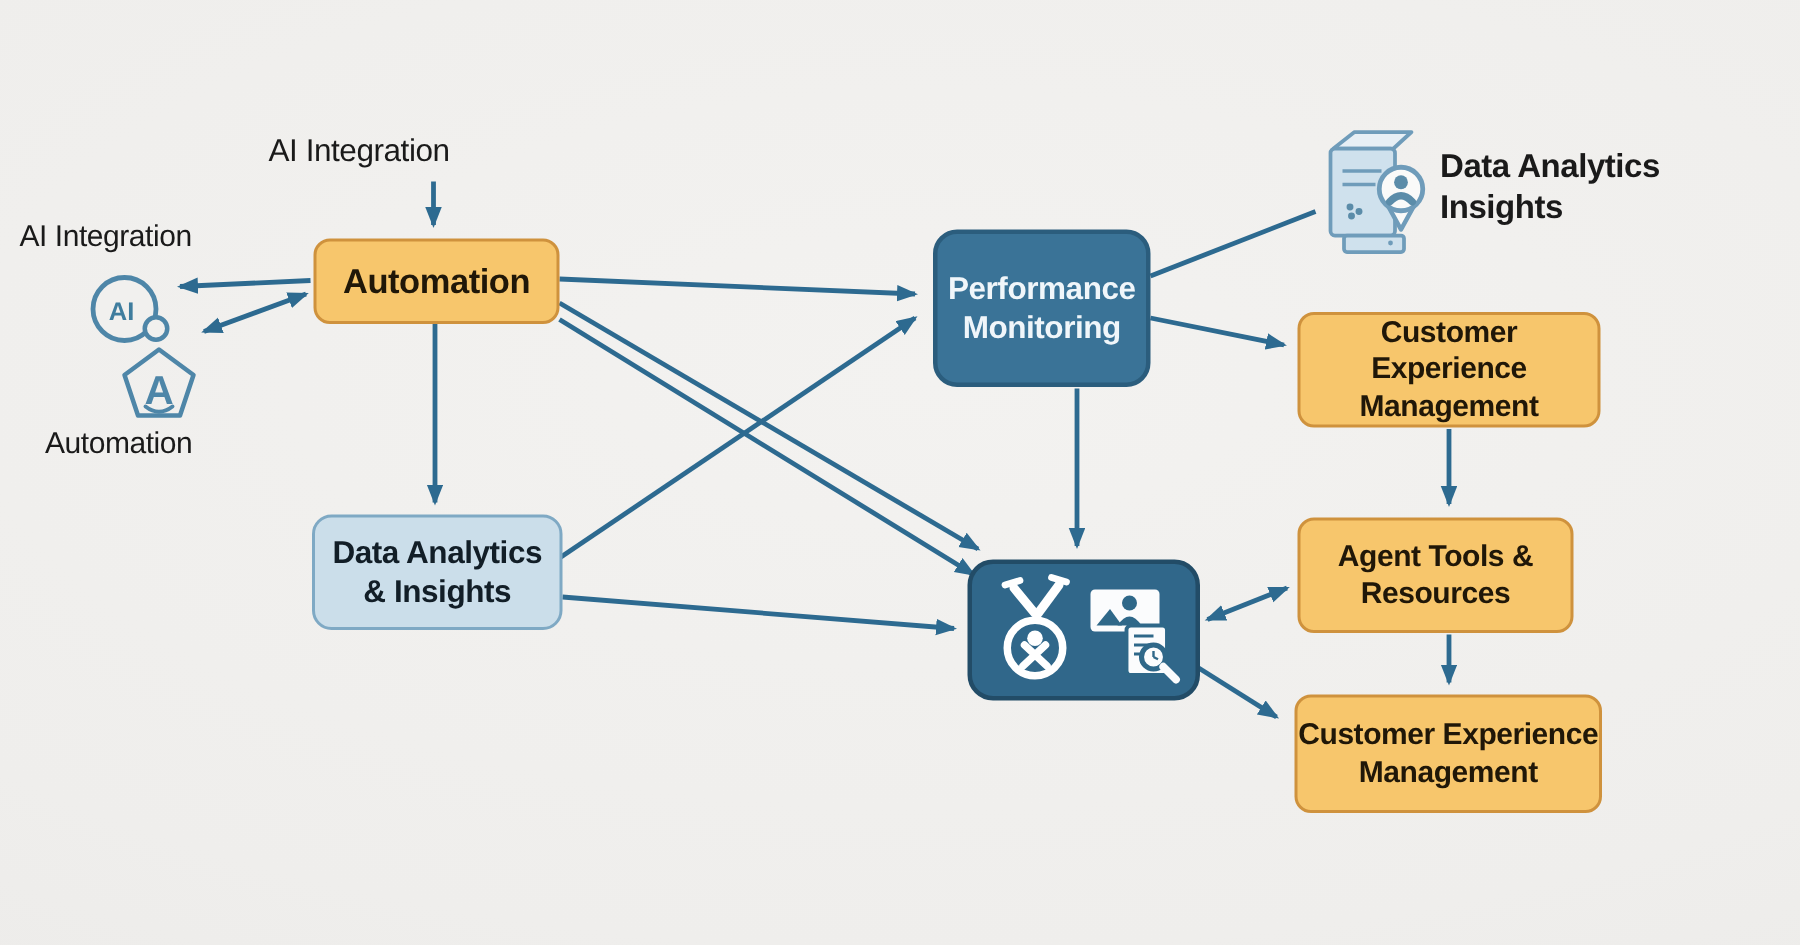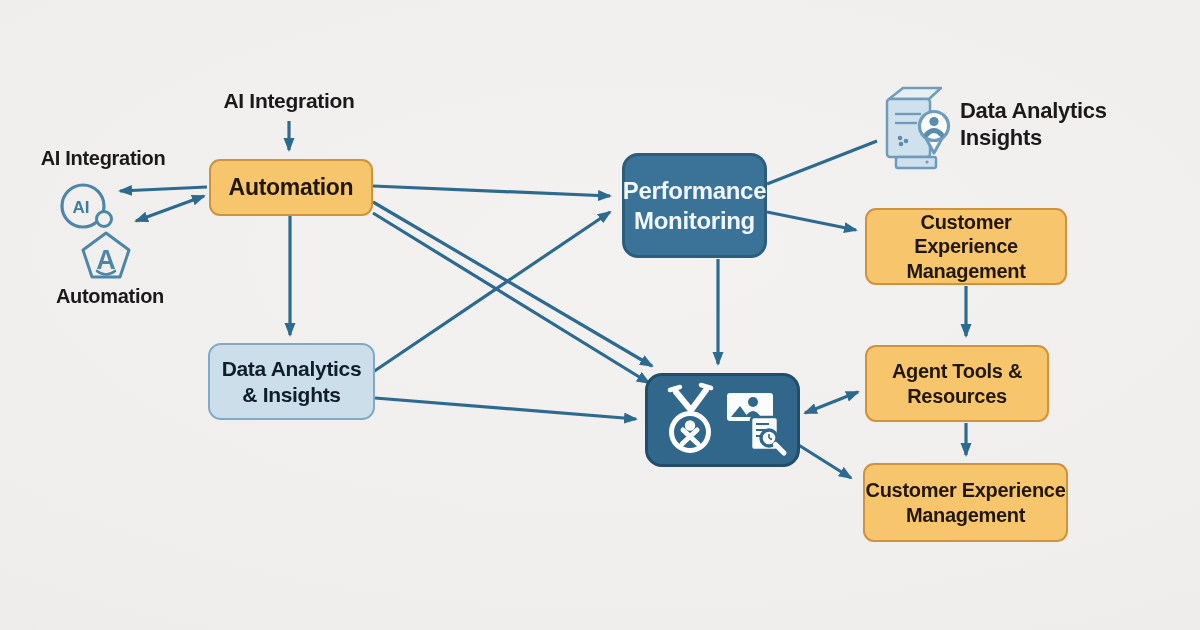--- a/index.html
+++ b/index.html
@@ -14,26 +14,26 @@
   .node{
     position:absolute;display:flex;align-items:center;justify-content:center;
     text-align:center;font-weight:700;white-space:pre-line;line-height:1.22;
     letter-spacing:-0.3px;box-sizing:border-box;
   }
   .orange{background:#f7c66c;border:2.5px solid #cf923d;border-radius:11px;color:#201708;}
   .lightblue{background:#cbdeea;border:2.5px solid #7fa9c4;border-radius:13px;color:#121e27;}
   .teal{background:#3a7397;border:3px solid #2b5d7d;border-radius:16px;color:#f0f6fa;}
   .tealdark{background:#30678a;border:3px solid #224c67;border-radius:17px;}
   .float-label{
-    position:absolute;font-weight:700;white-space:pre-line;text-align:center;
+    position:absolute;font-weight:400;white-space:pre-line;text-align:left;
     letter-spacing:-0.3px;line-height:1.22;
   }
   #node-automation{left:209px;top:159px;width:164px;height:57px;font-size:23px;}
   #node-data-analytics{left:208px;top:343px;width:167px;height:77px;font-size:21px;}
-  #node-performance{left:622px;top:153px;width:145px;height:105px;font-size:24px;}
+  #node-performance{left:622px;top:153px;width:145px;height:105px;font-size:21px;}
   #node-icon-box{left:645px;top:373px;width:155px;height:94px;}
   #node-cem-top{left:865px;top:208px;width:202px;height:77px;font-size:20px;}
   #node-agent-tools{left:865px;top:345px;width:184px;height:77px;font-size:20px;}
   #node-cem-bottom{left:863px;top:463px;width:205px;height:79px;font-size:20px;}
   #label-ai-integration-top{left:179px;top:88px;width:220px;font-size:21px;}
   #label-ai-integration-left{left:13px;top:146px;width:180px;font-size:20px;}
   #label-automation-left{left:30px;top:284px;width:160px;font-size:20px;}
   #label-insights{left:960px;top:97px;width:200px;font-size:22px;font-weight:700;text-align:left;line-height:1.23;}
 </style>
 </head>

